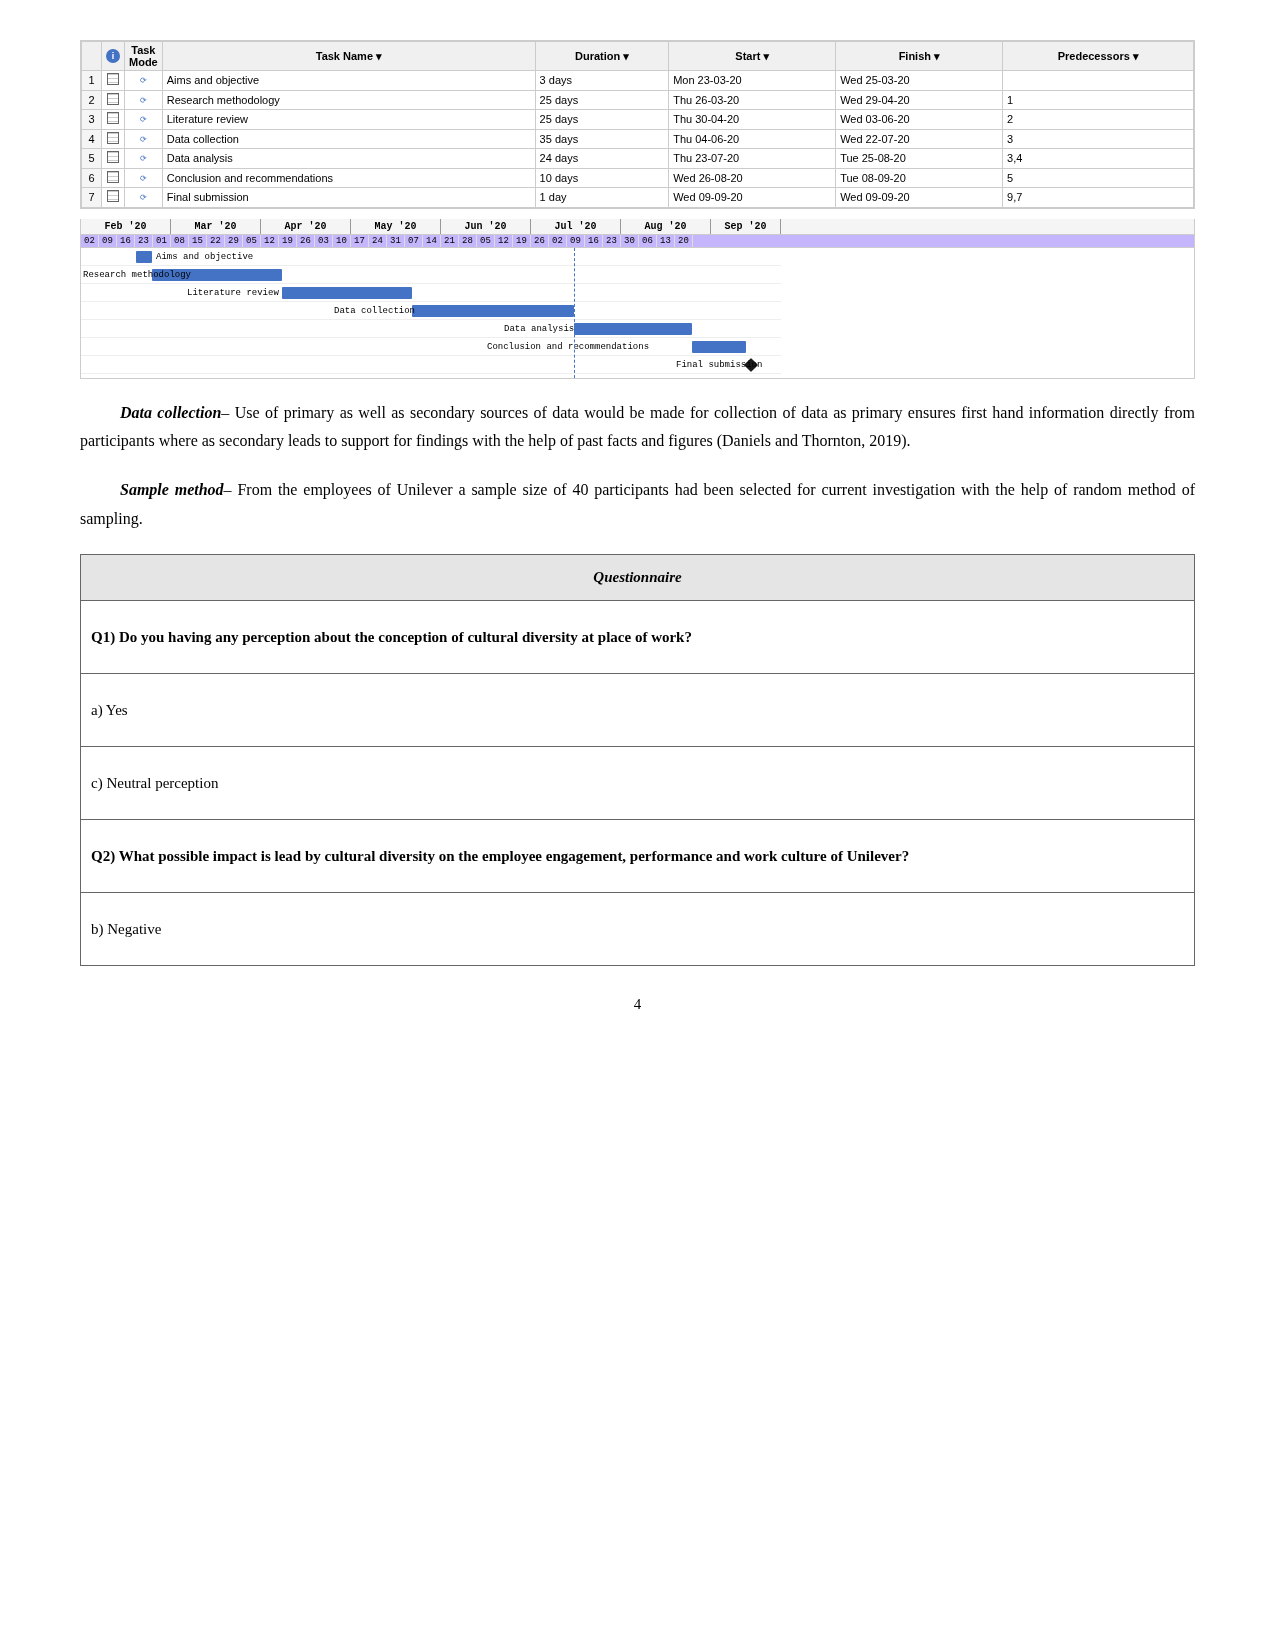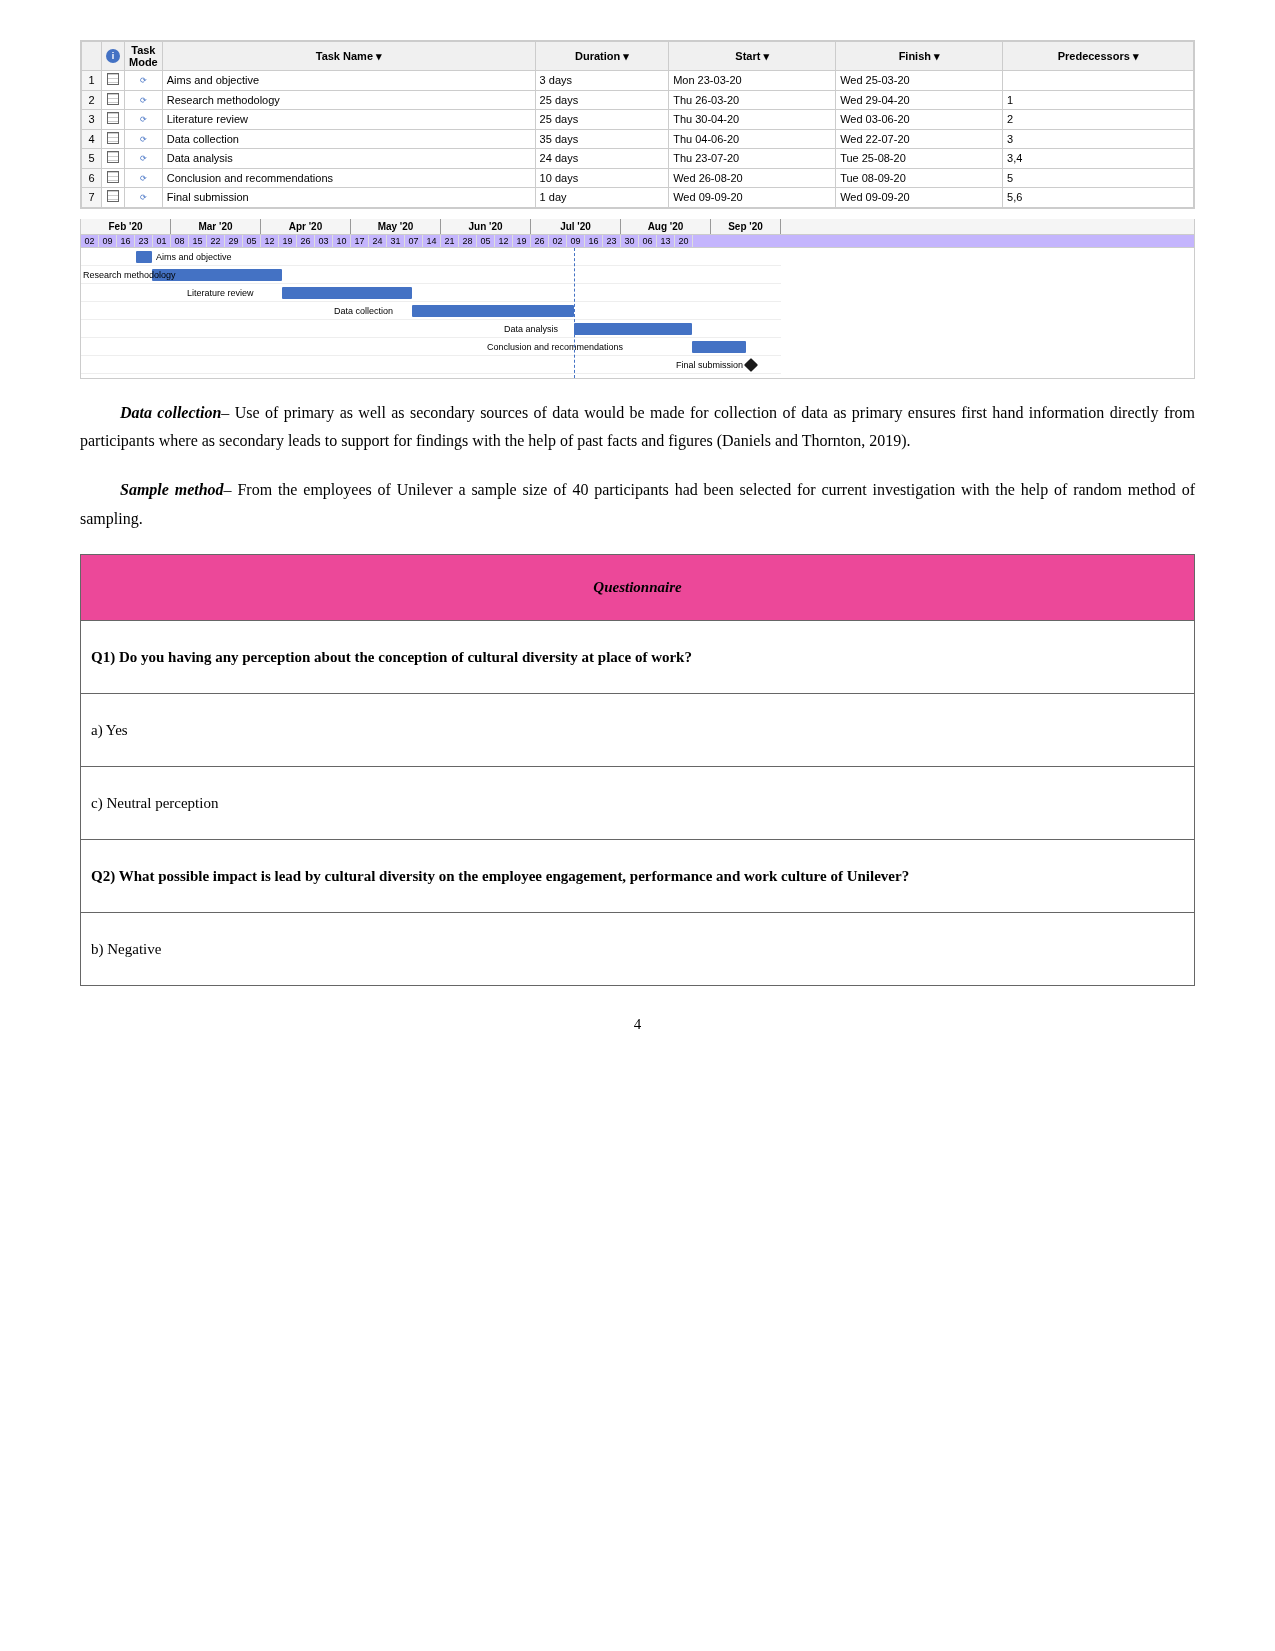--- a/index.html
+++ b/index.html
@@ -52,21 +52,21 @@
     .gantt-table td.task-mode-cell {
       width: 22px;
       text-align: center;
     }
 
     
     .gantt-chart-area {
       border: 1px solid #ccc;
       border-top: none;
       padding: 0;
-      font-family: Liberation Sans, sans-serif;
+      font-family: Liberation Mono, monospace;
       font-size: 10px;
       overflow: hidden;
     }
 
     .gantt-timeline-header {
       display: flex;
       border-bottom: 1px solid #ccc;
       background: #f5f5f5;
     }
 
@@ -140,26 +140,26 @@
 
     
     .questionnaire-table {
       width: 100%;
       border-collapse: collapse;
       margin: 20px 0;
       font-size: 15px;
     }
 
     .questionnaire-table th {
-      background: #ec4899;
+      background: #e5e5e5;
       text-align: center;
       font-style: italic;
       font-weight: bold;
       border: 1px solid #666;
-      padding: 24px;
+      padding: 14px;
     }
 
     .questionnaire-table td {
       border: 1px solid #666;
       padding: 24px 10px;
       line-height: 1.6;
     }
 
     
     .page-number {
@@ -283,21 +283,21 @@
     <td>5</td>
   </tr>
         <tr>
     <td class="row-num">7</td>
     <td class="icon-cell"><span class="grid-icon"></span></td>
     <td class="task-mode-cell"><span class="auto-icon">⟳</span></td>
     <td>Final submission</td>
     <td>1 day</td>
     <td>Wed 09-09-20</td>
     <td>Wed 09-09-20</td>
-    <td>5,6</td>
+    <td>9,7</td>
   </tr>
       </tbody>
   </table>
 </div>
 
 <div class="gantt-chart-area">
 
   <div class="gantt-timeline-header" id="gantt-months-row">
       <div class="gantt-month" style="width: 90px;">Feb '20</div>
       <div class="gantt-month" style="width: 90px;">Mar '20</div>

